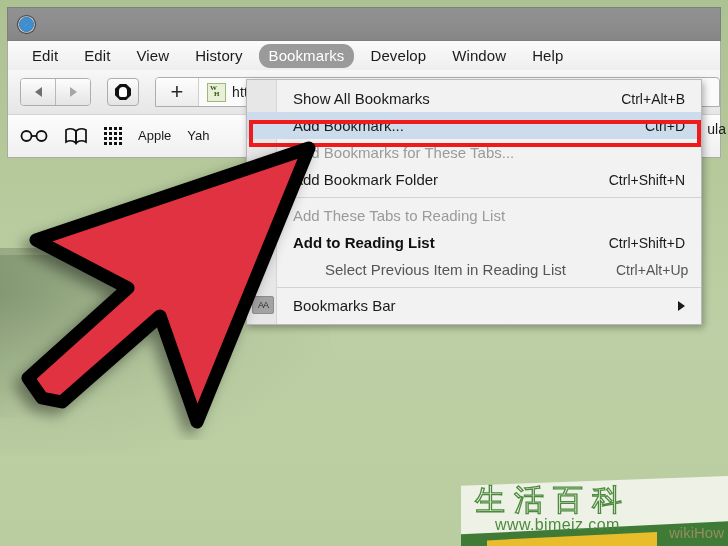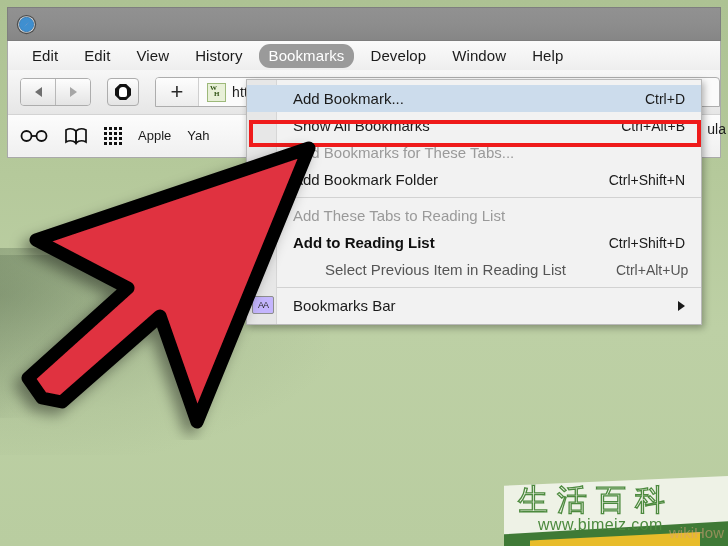--- a/index.html
+++ b/index.html
@@ -281,21 +281,21 @@
     box-sizing: border-box;
     z-index: 10;
     pointer-events: none;
   }
   .dd-icon-gutter {
     position: absolute;
     left: 5px;
     top: 4px;
     width: 20px;
     height: 16px;
-    background: #c4b5fd;
+    background: #a3a3a3;
     border: 1px solid #8d8d8d;
     border-radius: 2px;
     display: flex;
     align-items: center;
     justify-content: center;
     font-size: 9px;
     color: #2b2b2b;
     letter-spacing: -1px;
     z-index: 3;
   }
@@ -316,21 +316,21 @@
     height: 310px;
     z-index: 40;
     pointer-events: none;
   }
 
   
   .watermark {
     position: absolute;
     right: 0;
     bottom: 0;
-    width: 224px;
+    width: 267px;
     height: 70px;
     z-index: 25;
   }
   .wm-bg {
     position:absolute; inset:0;
     background: #eef2e6;
     clip-path: polygon(0 14%, 100% 0, 100% 100%, 0 100%);
   }
   .wm-band-green {
     position: absolute;
@@ -480,30 +480,30 @@
       </div>
 
     </div>
   </div>
 
   <div class="edge-text">ula</div>
 
   <div class="dropdown">
     <div class="dd-gutter"></div>
 
+    <div class="dd-item">
+      <span class="lbl">Show All Bookmarks</span>
+      <span class="spacer"></span>
+      <span class="shortcut">Ctrl+Alt+B</span>
+    </div>
+
     <div class="dd-item selected">
       <span class="lbl">Add Bookmark...</span>
       <span class="spacer"></span>
       <span class="shortcut">Ctrl+D</span>
-    </div>
-
-    <div class="dd-item">
-      <span class="lbl">Show All Bookmarks</span>
-      <span class="spacer"></span>
-      <span class="shortcut">Ctrl+Alt+B</span>
     </div>
 
     <div class="dd-item disabled">
       <span class="lbl">Add Bookmarks for These Tabs...</span>
       <span class="spacer"></span>
       <span class="shortcut"></span>
     </div>
 
     <div class="dd-item">
       <span class="lbl">Add Bookmark Folder</span>

